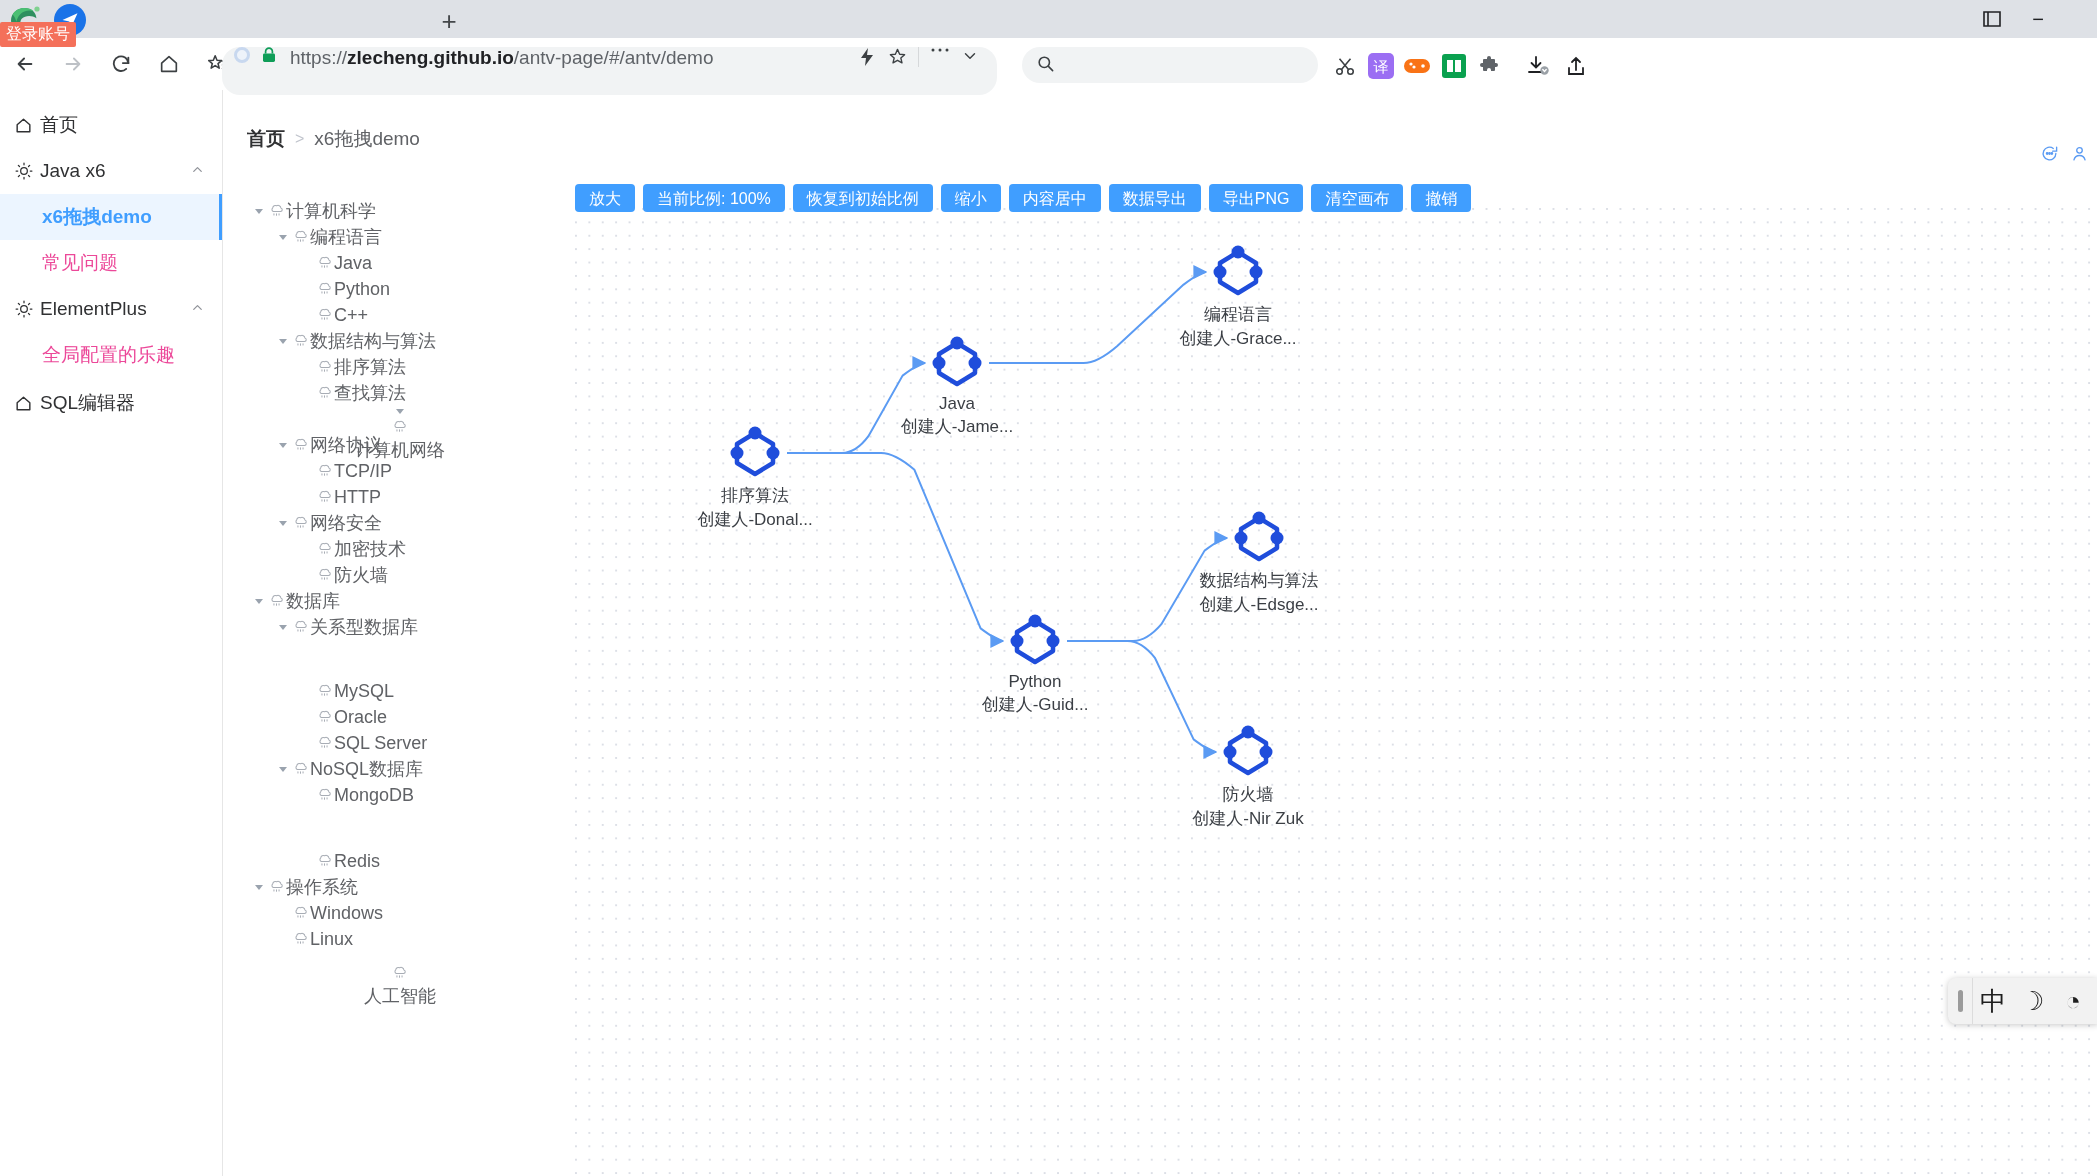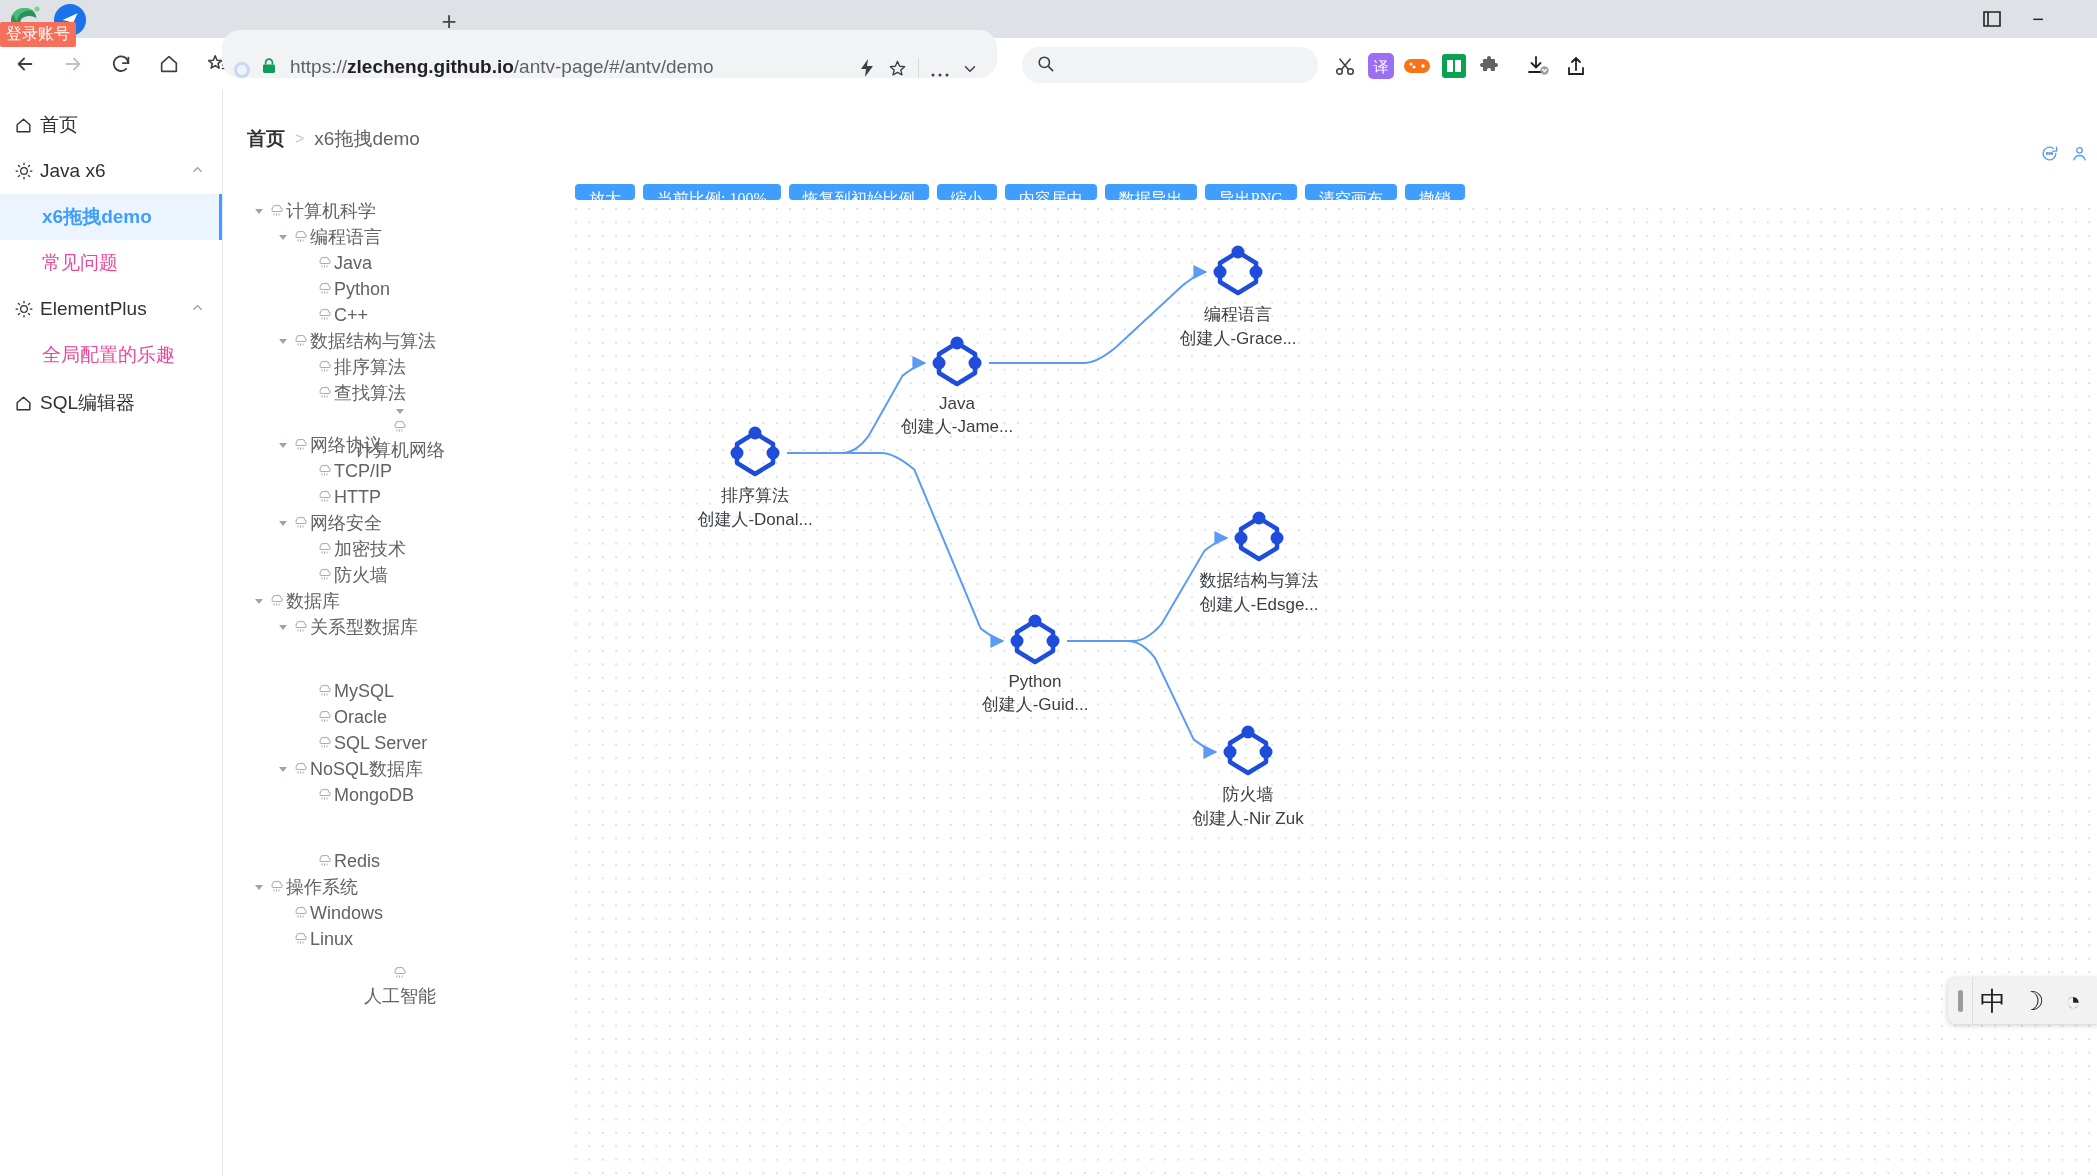--- a/index.html
+++ b/index.html
@@ -66,23 +66,23 @@
     color:#3c4043;
   }
   .nav-ic.disabled{ color:#bdc1c6; }
   .ai-badge{
     width:26px; height:26px; border-radius:6px; flex:none;
     background:linear-gradient(135deg,#36c5f0 0%,#7a5cf0 55%,#e040a0 100%);
     color:#fff; font-size:13px; font-weight:700;
     display:flex; align-items:center; justify-content:center;
   }
   .omnibox{
-    position:absolute; left:222px; top:30px; width:775px; height:48px;
+    position:absolute; left:222px; top:47px; width:775px; height:48px;
     background:#f1f3f4; border-radius:18px;
-    display:flex; align-items:flex-end; padding:0 12px;
+    display:flex; align-items:flex-start; padding:0 12px;
   }
   .omni-ring{
     width:16px; height:16px; border-radius:50%; flex:none;
     border:3px solid #c8d8ef; background:#eef3fa; margin-right:12px;
   }
   .lock-ic{ width:16px; flex:none; margin-right:12px; }
   .omni-url{
     flex:1; font-size:19px; color:#5f6368; white-space:nowrap; overflow:hidden;
   }
   .omni-url b{ color:#202124; font-weight:600; }
@@ -149,24 +149,24 @@
   .tree-caret.empty{ visibility:hidden; }
   .cloud-ic{ width:17px; height:17px; flex:none; margin-right:1px; }
   .tree-label{ white-space:nowrap; }
 
   
   .gtoolbar{
     position:absolute; left:575px; top:184px;
     display:flex; align-items:center; gap:8px; z-index:6;
   }
   .gbtn{
-    height:16px; padding:0 14px; border-radius:4px; border:none;
+    height:28px; padding:0 14px; border-radius:4px; border:none;
     background:#409eff; color:#ffffff; font-size:16px; line-height:30px;
     white-space:nowrap; cursor:pointer;
-    font-family:Liberation Serif, serif;
+    font-family:Liberation Sans, sans-serif;
   }
 
   
   .canvas{
     position:absolute; left:575px; top:208px; width:1522px; height:968px;
     background-color:#ffffff;
     background-image:
       radial-gradient(circle at 1px 1px, #dcdfe6 1px, transparent 0);
     background-size:13.4px 13.4px;
     overflow:hidden;

